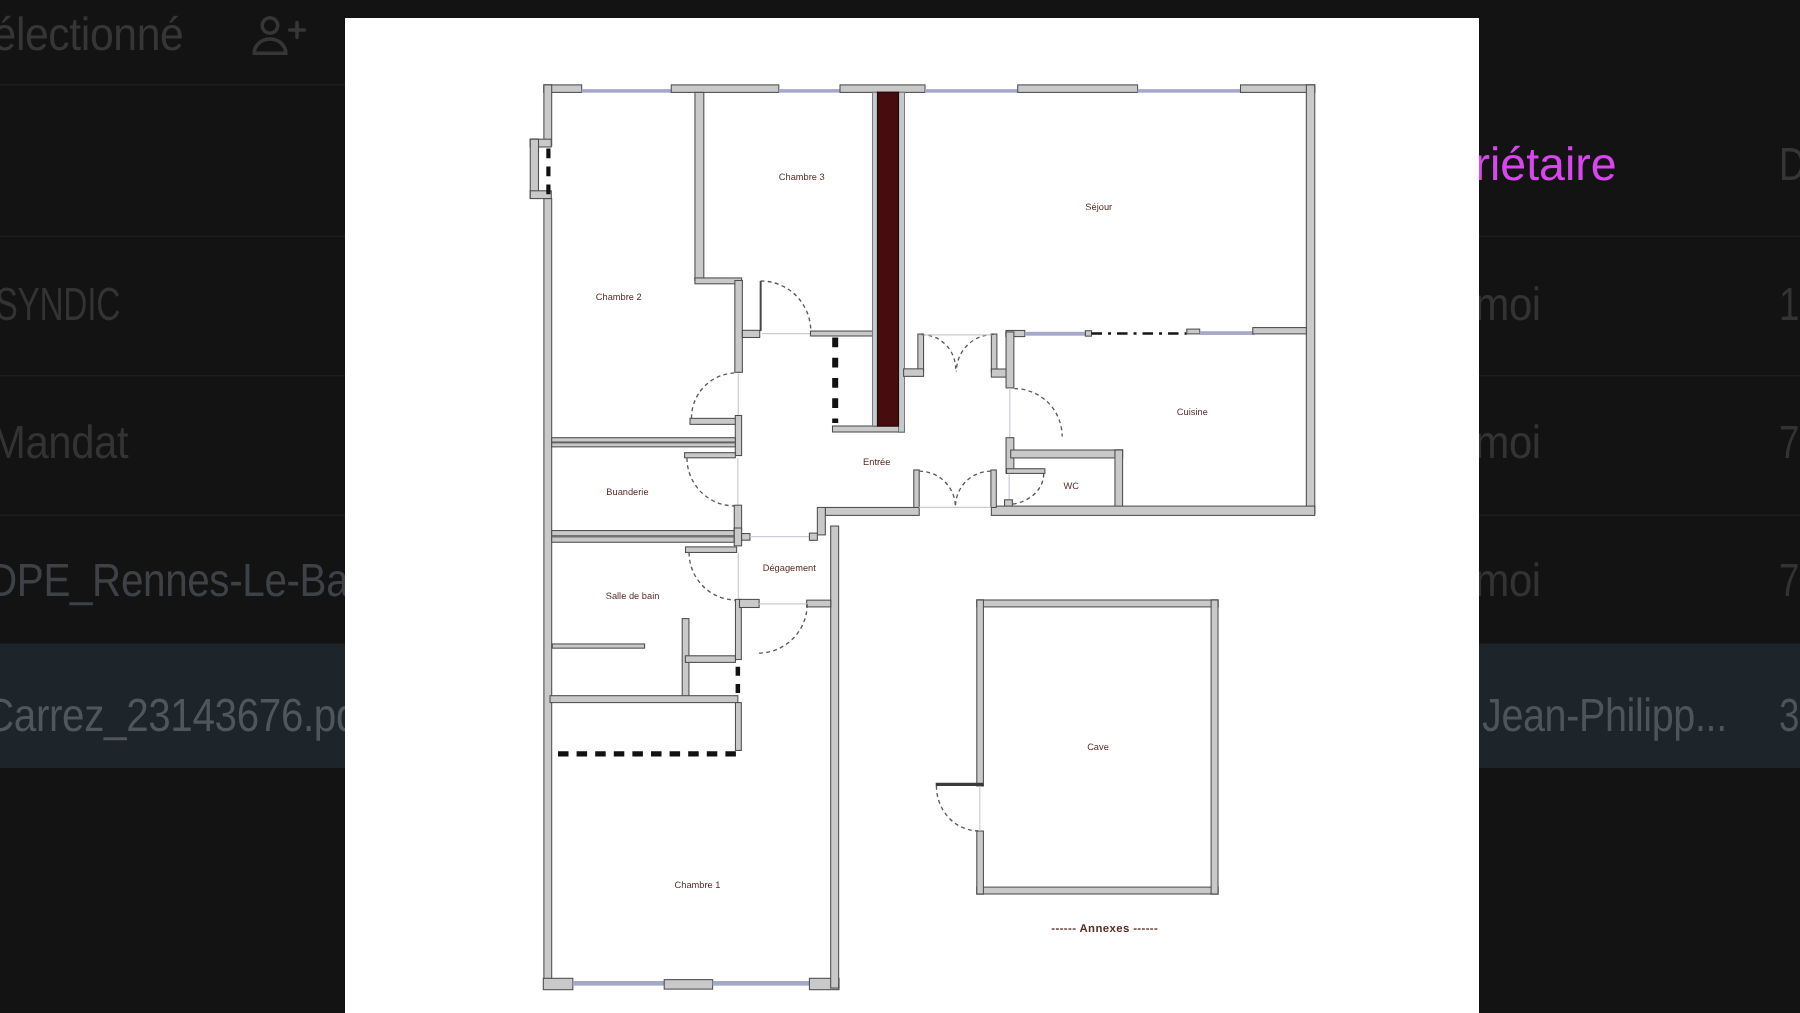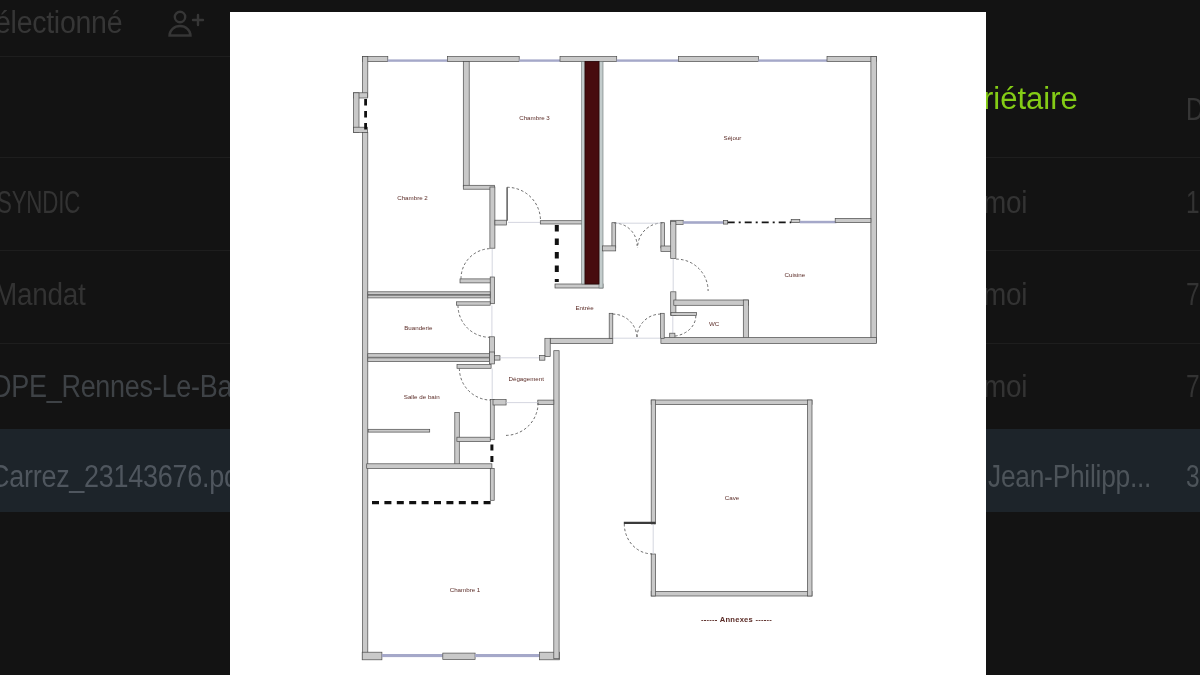--- a/index.html
+++ b/index.html
@@ -37,21 +37,21 @@
 <div class="abs" style="left:985px;top:429px;width:215px;height:83px;background:#1d242a;"></div>
 
 <div class="uitxt" style="left:-3px;top:185px;color:#333333;transform:scaleX(0.72);">SYNDIC</div>
 
 <div class="uitxt" style="left:-6px;top:277px;color:#333333;transform:scaleX(0.9);">Mandat</div>
 
 <div class="uitxt" style="left:-8px;top:369px;color:#3e4246;transform:scaleX(0.87);">DPE_Rennes-Le-Ba</div>
 
 <div class="uitxt" style="left:-10px;top:459px;color:#4f565e;transform:scaleX(0.87);">Carrez_23143676.pdf</div>
 
-<div class="uitxt" style="left:983px;top:81px;color:#84cc16;transform:scaleX(1.0);letter-spacing:0;">riétaire</div>
+<div class="uitxt" style="left:983px;top:92px;color:#d946ef;transform:scaleX(1.0);letter-spacing:0;">riétaire</div>
 
 <div class="uitxt" style="left:1186px;top:92px;color:#363636;">D</div>
 
 <div class="uitxt" style="left:983px;top:185px;color:#333333;transform:scaleX(0.9);">moi</div>
 <div class="uitxt" style="left:1186px;top:185px;color:#333333;">1</div>
 
 <div class="uitxt" style="left:983px;top:277px;color:#333333;transform:scaleX(0.9);">moi</div>
 <div class="uitxt" style="left:1186px;top:277px;color:#333333;">7</div>
 
 <div class="uitxt" style="left:983px;top:369px;color:#333333;transform:scaleX(0.9);">moi</div>

